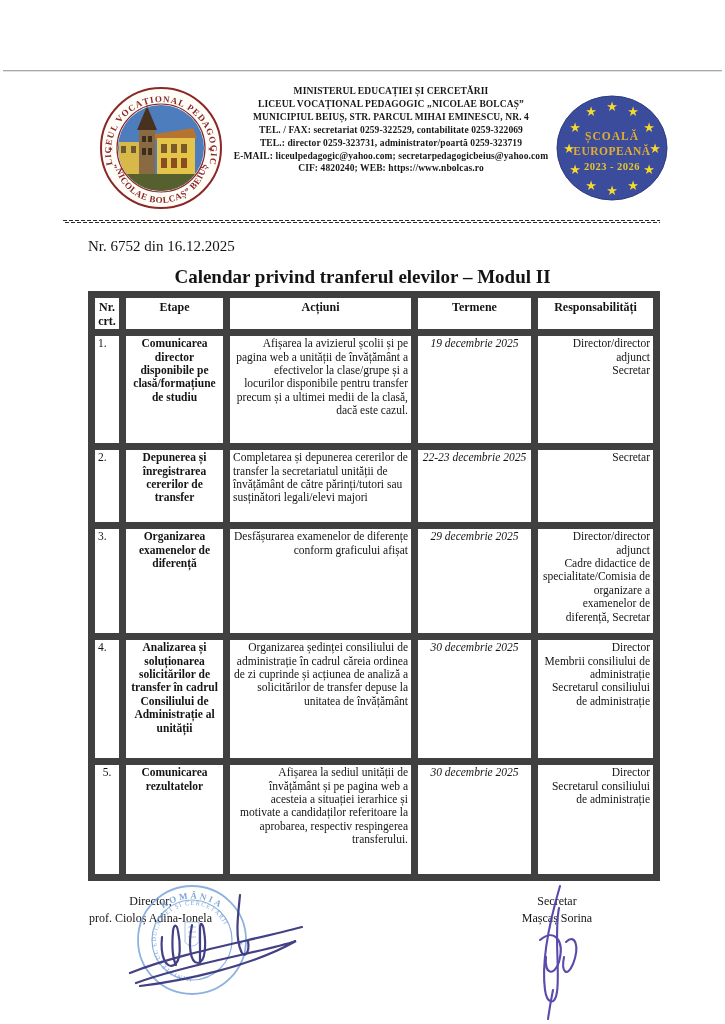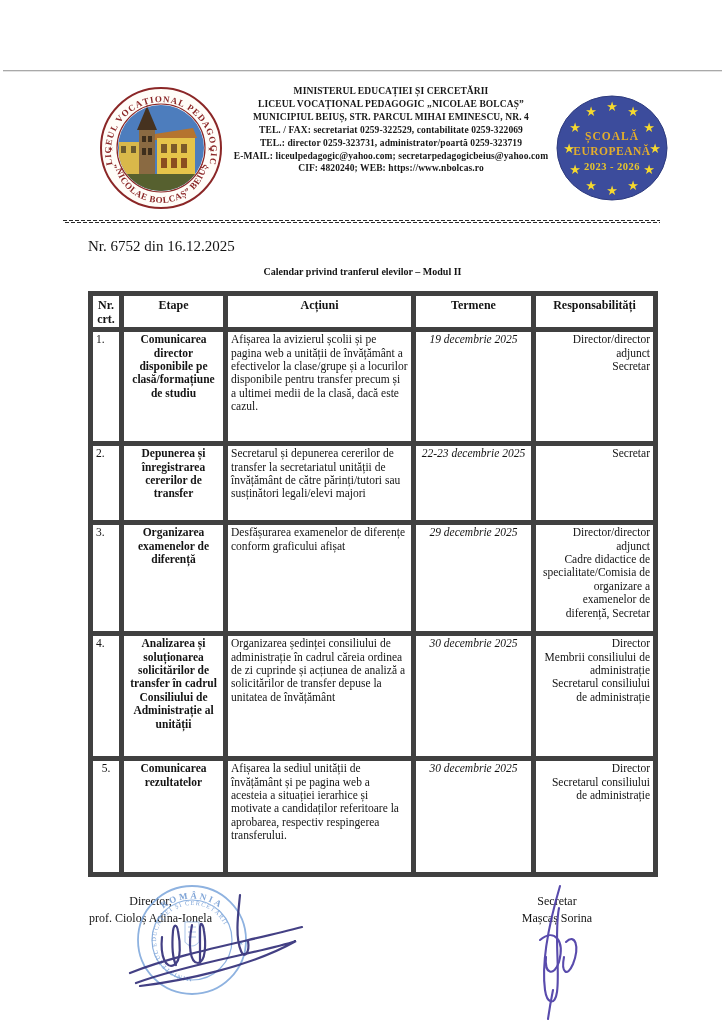--- a/index.html
+++ b/index.html
@@ -21,34 +21,34 @@
   .dashed-line{
     position:absolute;top:220px;left:63px;width:597px;height:3px;
     background-image:
       repeating-linear-gradient(90deg,#2a2a2a 0 4px,transparent 4px 6px),
       repeating-linear-gradient(90deg,#2a2a2a 0 4px,transparent 4px 6px);
     background-size:100% 1.2px,100% 1.2px;background-position:0 0,2px 100%;
     background-repeat:no-repeat;
   }
   .doc-number{position:absolute;top:238px;left:88px;font-size:15px;}
   .doc-title{position:absolute;top:266px;left:0;width:725px;text-align:center;
-    font-weight:bold;font-size:10px;}
+    font-weight:bold;font-size:19px;}
   
   .cal-table{position:absolute;top:291px;left:88px;border-collapse:collapse;
     width:565px;table-layout:fixed;}
   .cal-table th,.cal-table td{
-    border:5px solid #404040;font-size:11.5px;line-height:1.17;
+    border:7px solid #404040;font-size:11.5px;line-height:1.17;
     padding:1px 3px;vertical-align:top;overflow:hidden;
   }
   .cal-table th{font-size:12px;text-align:center;padding-top:2px;}
   .th-nr{white-space:pre-line;text-align:left;padding-left:4px;}
   .c-nr{text-align:left;}
   .c-nr.center{text-align:center;}
   .c-etape{font-weight:bold;text-align:center;}
-  .c-act{text-align:left;white-space:pre-line;}
+  .c-act{text-align:right;white-space:pre-line;}
   .c-act.left{text-align:left;}
   .c-term{text-align:center;vertical-align:middle;font-style:italic;}
   .c-resp{text-align:right;white-space:pre-line;}
   .va-mid{vertical-align:middle;}
   .va-bot{vertical-align:bottom;padding-bottom:10px;}
   .pt22{vertical-align:top;padding-top:24px;}
   .pt16{vertical-align:top;padding-top:18px;}
   .pt4{padding-top:5px;}
   
   .sig-block{position:absolute;text-align:center;font-size:12px;line-height:17px;}
@@ -164,21 +164,21 @@
       <td class="c-nr">1.</td>
       <td class="c-etape">Comunicarea director disponibile pe clasă/formațiune de studiu</td>
       <td class="c-act">Afișarea la avizierul școlii și pe pagina web a unității de învățământ a efectivelor la clase/grupe și a locurilor disponibile pentru transfer precum și a ultimei medii de la clasă, dacă este cazul.</td>
       <td class="c-term">19 decembrie 2025</td>
       <td class="c-resp">Director/director adjunct
 Secretar</td>
     </tr>
     <tr style="height:79px">
       <td class="c-nr">2.</td>
       <td class="c-etape">Depunerea și înregistrarea cererilor de transfer</td>
-      <td class="c-act left">Secretarul și depunerea cererilor de transfer la secretariatul unității de învățământ de către părinți/tutori sau susținători legali/elevi majori</td>
+      <td class="c-act left">Completarea și depunerea cererilor de transfer la secretariatul unității de învățământ de către părinți/tutori sau susținători legali/elevi majori</td>
       <td class="c-term">22-23 decembrie 2025</td>
       <td class="c-resp va-mid">Secretar</td>
     </tr>
     <tr style="height:111px">
       <td class="c-nr">3.</td>
       <td class="c-etape">Organizarea examenelor de diferență</td>
       <td class="c-act va-bot">Desfășurarea examenelor de diferențe conform graficului afișat</td>
       <td class="c-term">29 decembrie 2025</td>
       <td class="c-resp">Director/director adjunct
 Cadre didactice de specialitate/Comisia de organizare a examenelor de diferență, Secretar</td>

